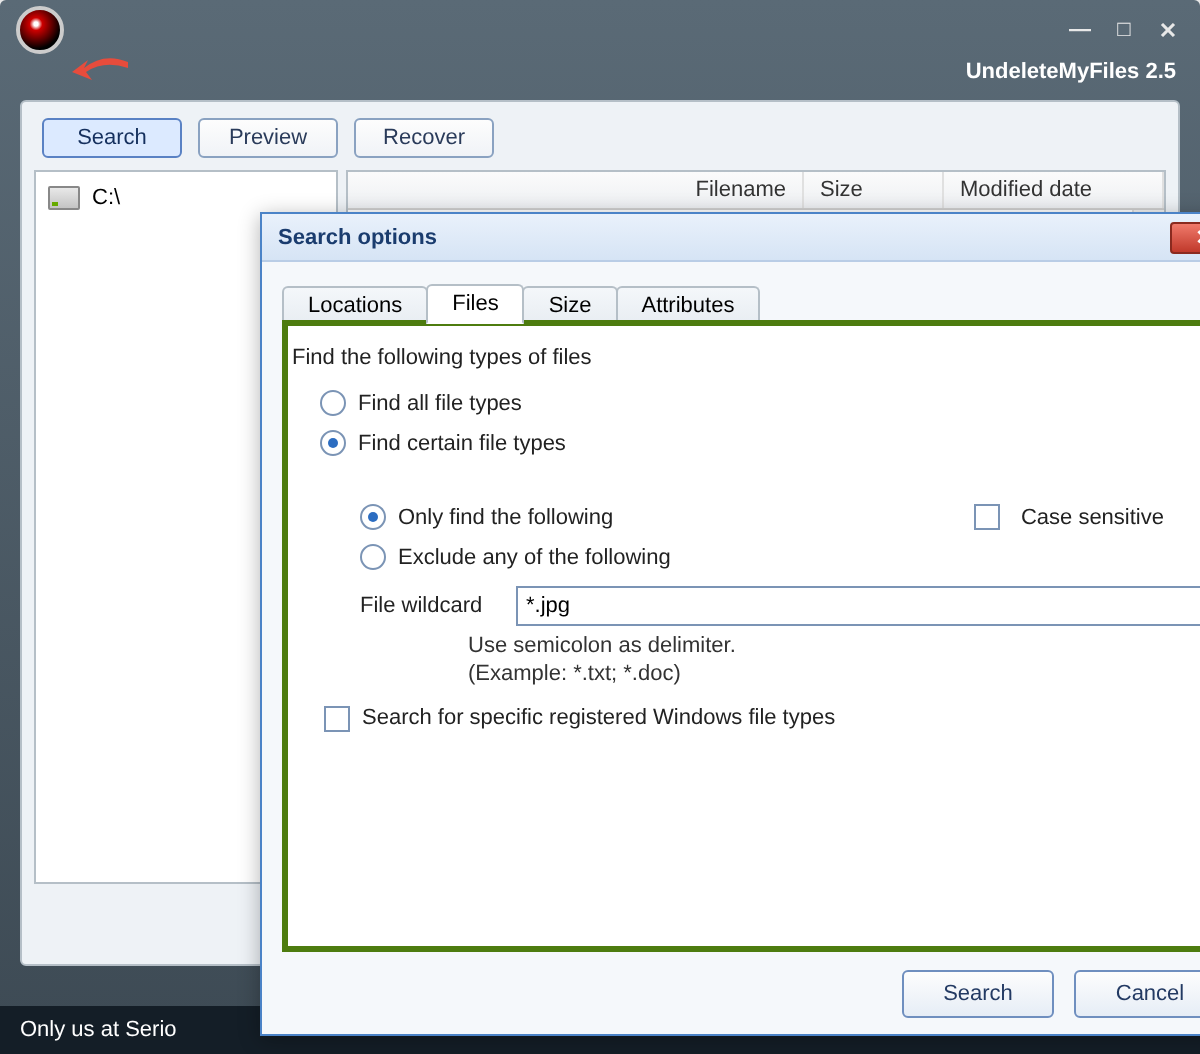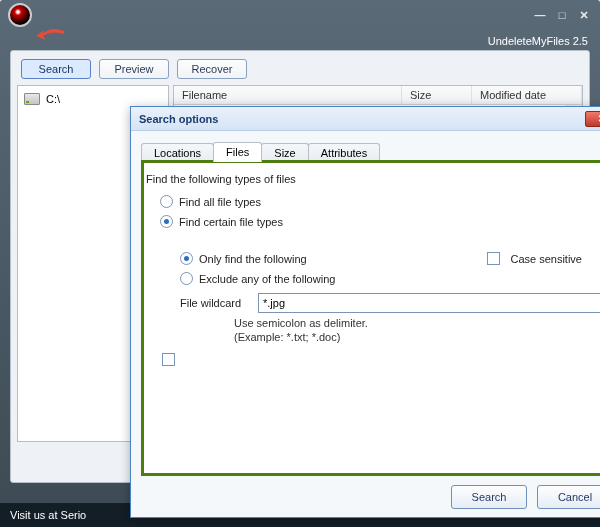--- a/index.html
+++ b/index.html
@@ -7,37 +7,37 @@
 
   
   .main-window { position: absolute; top: 0; left: 0; width: 600px; height: 527px;
     background: linear-gradient(#5a6a76, #3d4a54); border-radius: 3px; }
 
   .titlebar { height: 30px; display: flex; align-items: center; padding: 0 8px; color: #fff; }
   .logo { width: 24px; height: 24px; border-radius: 50%; background: radial-gradient(circle at 40% 35%, #fff 6%, #c00 18%, #000 70%); border: 2px solid #ccc; }
   .tb-spacer { flex: 1; }
   .win-btns { display: flex; gap: 6px; color: #e8e8e8; font-size: 14px; font-weight: bold; }
   .win-btn { width: 16px; height: 16px; display: flex; align-items: center; justify-content: center; cursor: pointer; }
-  .brand-bar { height: 22px; display: flex; align-items: center; justify-content: flex-end; padding: 0 12px; color: #fff; font-size: 15px; font-weight: normal; }
+  .brand-bar { height: 22px; display: flex; justify-content: flex-end; padding: 0 12px; color: #fff; font-size: 15px; font-weight: bold; }
   .arrow-icon { position:absolute; top:28px; left:36px; width:30px; height:16px; }
   .arrow-icon svg { width:30px; height:16px; }
 
   .client { position: absolute; top: 50px; left: 10px; right: 10px; bottom: 44px; background: #eef2f6; border: 1px solid #b5bfc7; border-radius: 3px; padding: 6px; }
   .toolbar { display: flex; gap: 8px; padding: 2px 4px 6px 4px; }
   .tool-btn { min-width: 70px; height: 20px; background: linear-gradient(#fdfdfd, #f0f3f7); border: 1px solid #8aa2c1; border-radius: 3px; display:flex; align-items:center; justify-content:center; color:#2a3b5a; cursor:pointer;}
   .tool-btn.active { background: #dceaff; border-color:#5a82c4; color:#15305e; }
   .main-split { display:flex; gap:4px; height:calc(100% - 62px); }
   .tree { width:152px; background:#fff; border:1px solid #b5bfc7; padding:4px 6px; }
   .tree-item { display:flex; align-items:center; gap:6px; height:18px; }
   .drive-icon { width:16px; height:12px; background:linear-gradient(#e8e8e8,#c4c4c4); border:1px solid #888; border-radius:1px; position:relative; }
   .drive-icon::after { content:""; position:absolute; bottom:1px; left:1px; width:3px; height:2px; background:#6a0;}
   .list { flex:1; background:#fff; border:1px solid #b5bfc7; display:flex; flex-direction:column; }
   .list-head { display:flex; border-bottom:1px solid #d0d0d0; background:linear-gradient(#fbfbfb,#eef0f3); }
   .col { padding:3px 8px; border-right:1px solid #e0e0e0; color:#333; }
-  .col.fn { flex:1; } .col.sz { width:70px;} .col.md { width:110px;}
+  .col.fn { flex:1;text-align:right; } .col.sz { width:70px;} .col.md { width:110px;}
   .list-body { flex:1; position:relative; }
   .vscroll { position:absolute; right:0; top:0; bottom:0; width:16px; background:#f0f0f0; border-left:1px solid #dcdcdc; }
   .exit-row { display:flex; justify-content:flex-end; padding:6px 4px 0 0; }
   .std-btn { width:76px; height:24px; background:linear-gradient(#fdfdfd,#e6edf6); border:1px solid #6f8fbf; border-radius:3px; color:#233a63; cursor:pointer; }
 
   .footer { position:absolute; left:0; bottom:0; height:24px; width:100%; background:#141e27; color:#fff; display:flex; align-items:center; padding:0 10px; font-size:12px; }
 
   
   .dialog { position:absolute; top:106px; left:130px; width:498px; height:412px; background:#f5f8fb; border:1px solid #4b83c7; box-shadow:0 2px 10px rgba(0,0,0,.3); }
   .dlg-title { height:24px; background:linear-gradient(#e9f1fb,#d6e4f5); border-bottom:1px solid #b9cde6; display:flex; align-items:center; padding:0 8px; color:#1a3c6e; font-weight:bold; font-size:11px; }
@@ -108,21 +108,21 @@
           <div class="vscroll"></div>
         </div>
       </div>
     </div>
     <div class="exit-row">
       <button class="std-btn">Exit</button>
     </div>
   </div>
 
   <div class="footer">
-    <span>Visit us at Serio</span>
+    <span>Only us at Serio</span>
   </div>
 </div>
 
 <div class="dialog">
   <div class="dlg-title">
     <span>Search options</span>
     <div class="tb-spacer"></div>
     <div class="dlg-close">✕</div>
   </div>
   <div class="dlg-body">
@@ -161,20 +161,21 @@
 
       <div class="wc-row">
         <span class="wc-lbl">File wildcard</span>
         <input class="wc-input" value="*.jpg" style="">
       </div>
       <div class="wc-hint">Use semicolon as delimiter.</div>
       <div class="wc-hint">(Example: *.txt; *.doc)</div>
 
       <div class="reg-row">
         <span class="check"></span>
+        <span>Search for specific registered Windows file types</span>
       </div>
     </div>
   </div>
   <div class="dlg-footer">
     <button class="std-btn">Search</button>
     <button class="std-btn">Cancel</button>
   </div>
 </div>
 
 </body></html>

